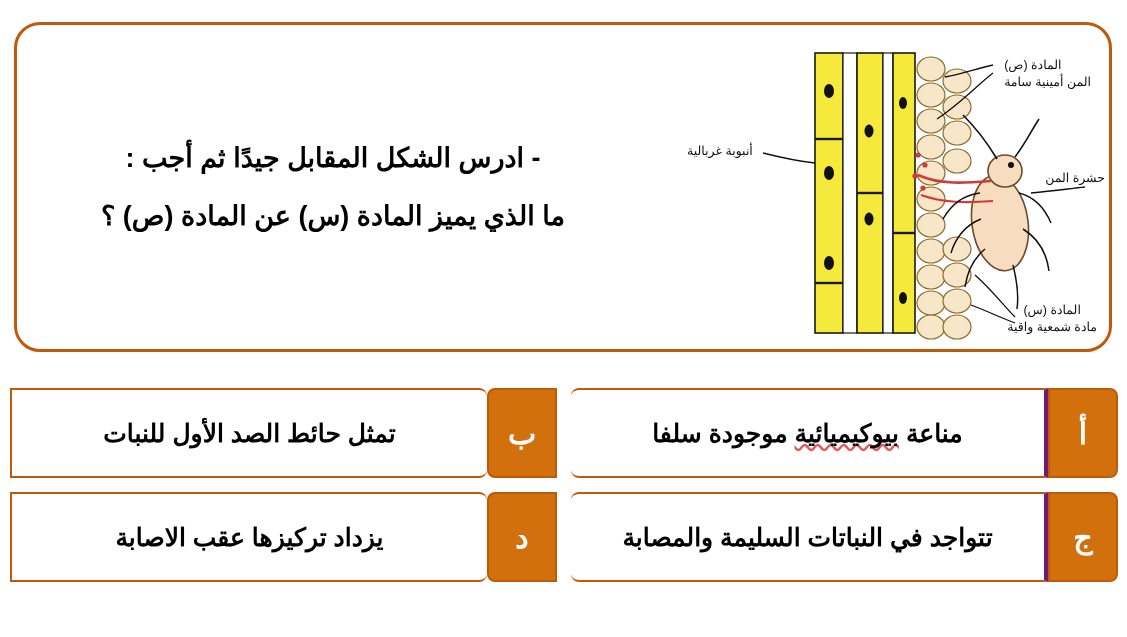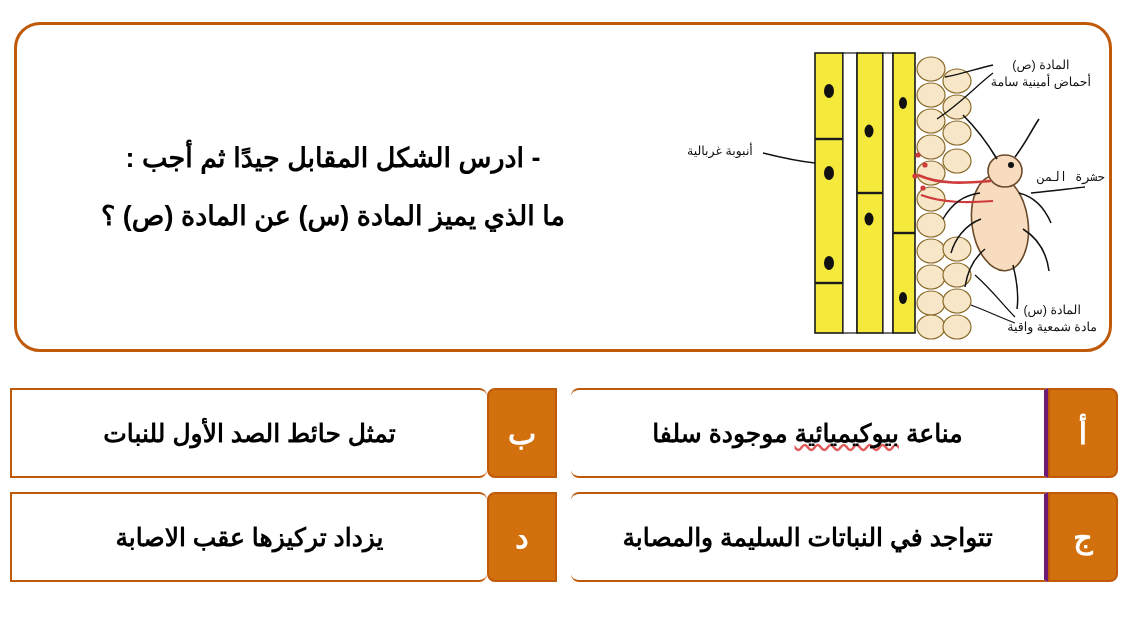--- a/index.html
+++ b/index.html
@@ -228,30 +228,30 @@
 
           <path d="M140 120 C 120 118, 104 114, 88 110"></path>
 
           <path d="M356 150 C 378 148, 392 146, 410 144"></path>
 
           <path d="M296 262 C 312 268, 324 274, 340 280"></path>
           <path d="M300 232 C 318 248, 328 262, 340 274"></path>
         </g>
       </svg>
 
-      <div class="fig-label" style="right:18px; top:20px; text-align:center;">
+      <div class="fig-label" style="right:18px; top:20px; text-align:left;">
         <div>المادة (ص)</div>
-        <div class="small">أحماض أمينية سامة</div>
+        <div class="small">المن أمينية سامة</div>
       </div>
 
       <div class="fig-label" style="left:30px; top:106px;">
         <span>أنبوبة غربالية</span>
       </div>
 
-      <div class="fig-label" style="right:4px; top:133px;font-family:Liberation Mono, monospace;">
+      <div class="fig-label" style="right:4px; top:133px;">
         <span>حشرة المن</span>
       </div>
 
       <div class="fig-label" style="right:12px; top:265px; text-align:center;">
         <div>المادة (س)</div>
         <div class="small">مادة شمعية واقية</div>
       </div>
     </div>
   </div>
 

